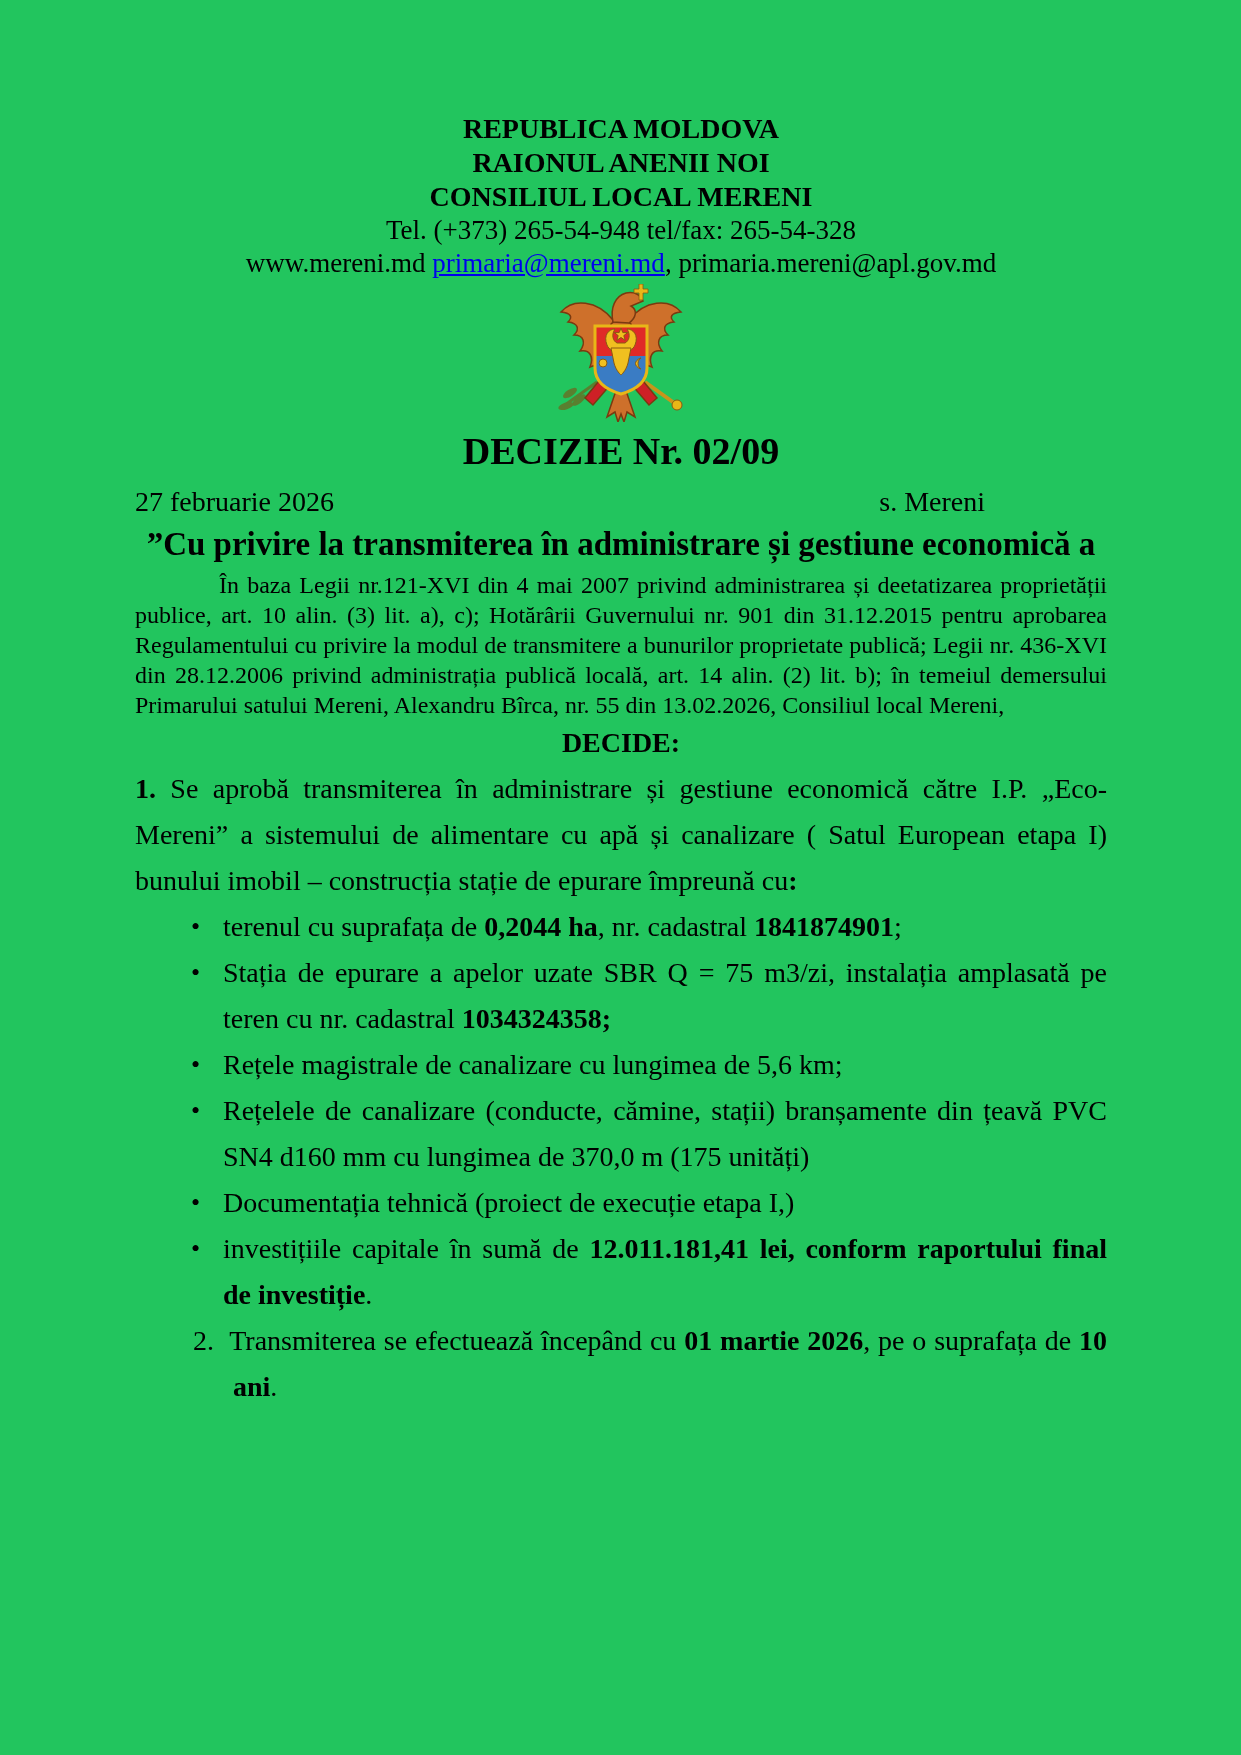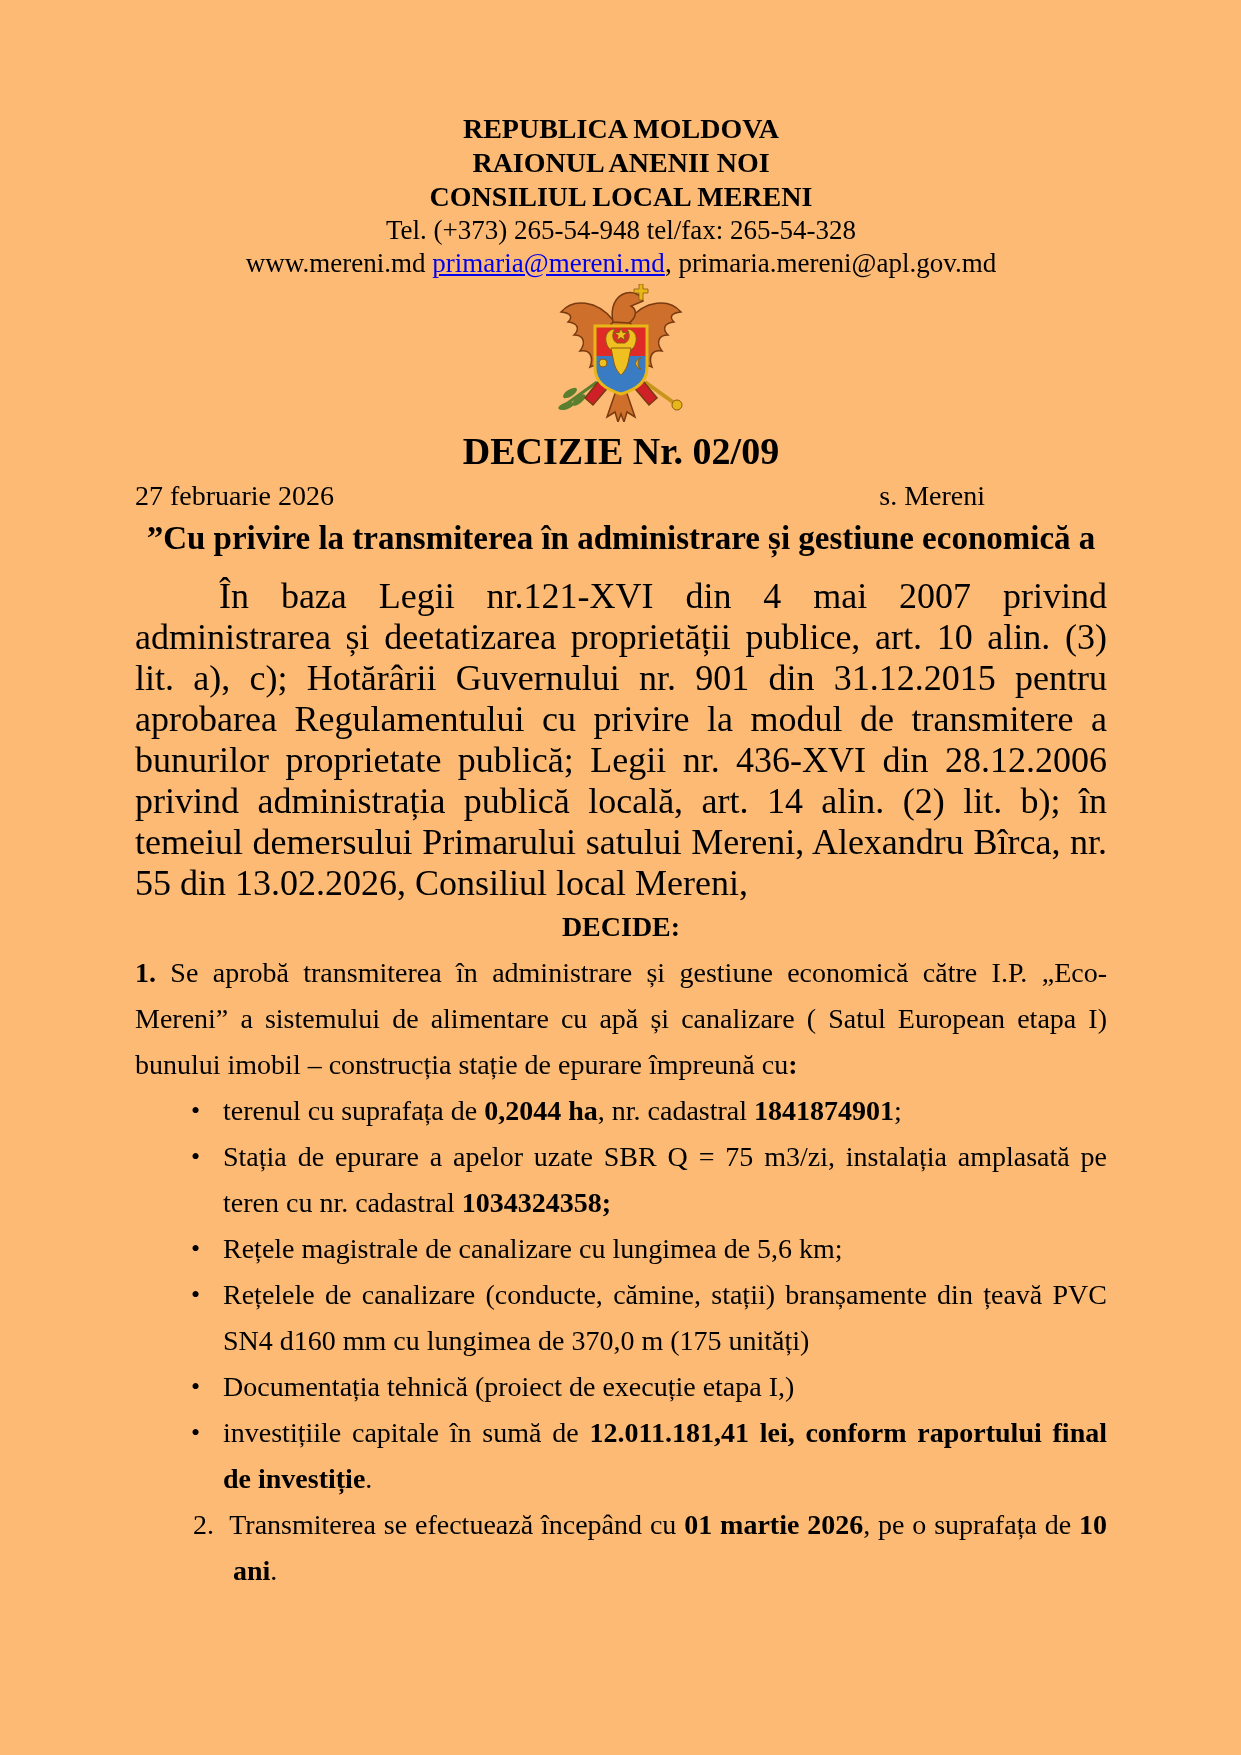--- a/index.html
+++ b/index.html
@@ -2,39 +2,39 @@
 <html><head>
 <meta charset="utf-8">
 <style>
   * { box-sizing: border-box; }
   html, body { margin: 0; padding: 0; background: #888; }
   .page {
     position: relative;
     width: 1241px;
     height: 1755px;
     margin: 0 auto;
-    background: #fdba74;
+    background: #22c55e;
     color: #000000;
     font-family: "Liberation Serif", "DejaVu Serif", serif;
     overflow: hidden;
   }
   .content { position: absolute; left: 135px; top: 112px; width: 972px; }
 
   .h-org     { text-align: center; font-size: 28px; font-weight: bold; line-height: 34px; }
   .h-contact { text-align: center; font-size: 27px; line-height: 33px; }
   .uline     { }
   a.email    { color: #0000EE; text-decoration: underline; cursor: pointer; }
 
   .emblem-wrap { display: flex; justify-content: center; margin-top: 4px; }
 
   .decizie  { text-align: center; font-size: 38px; font-weight: bold; line-height: 38px; margin-top: 10px; }
-  .dateline { display: flex; justify-content: space-between; font-size: 28px; line-height: 36px; margin-top: 8px; padding-right: 122px; gap: 28px; }
+  .dateline { display: flex; justify-content: space-between; font-size: 28px; line-height: 36px; margin-top: 14px; padding-right: 122px; gap: 28px; }
   .doc-title { text-align: center; font-size: 33px; font-weight: bold; line-height: 48px; }
 
-  .preamble { font-size: 36px; line-height: 41px; text-align: justify; text-indent: 84px; margin-top: 14px; }
+  .preamble { font-size: 24px; line-height: 30px; text-align: justify; text-indent: 84px; margin-top: 2px; }
   .decide   { text-align: center; font-size: 28px; font-weight: bold; line-height: 46px; }
   .item1    { font-size: 28px; line-height: 46px; text-align: justify; }
 
   ul.blist { list-style: none; margin: 0; padding: 0; font-size: 28px; line-height: 46px; }
   ul.blist li { position: relative; padding-left: 88px; text-align: justify; }
   ul.blist .blt { position: absolute; left: 56px; top: 0; font-size: 26px; }
 
   .item2 { font-size: 28px; line-height: 46px; margin-left: 58px; padding-left: 40px; text-indent: -40px; text-align: justify; }
 
   .b { font-weight: bold; }

